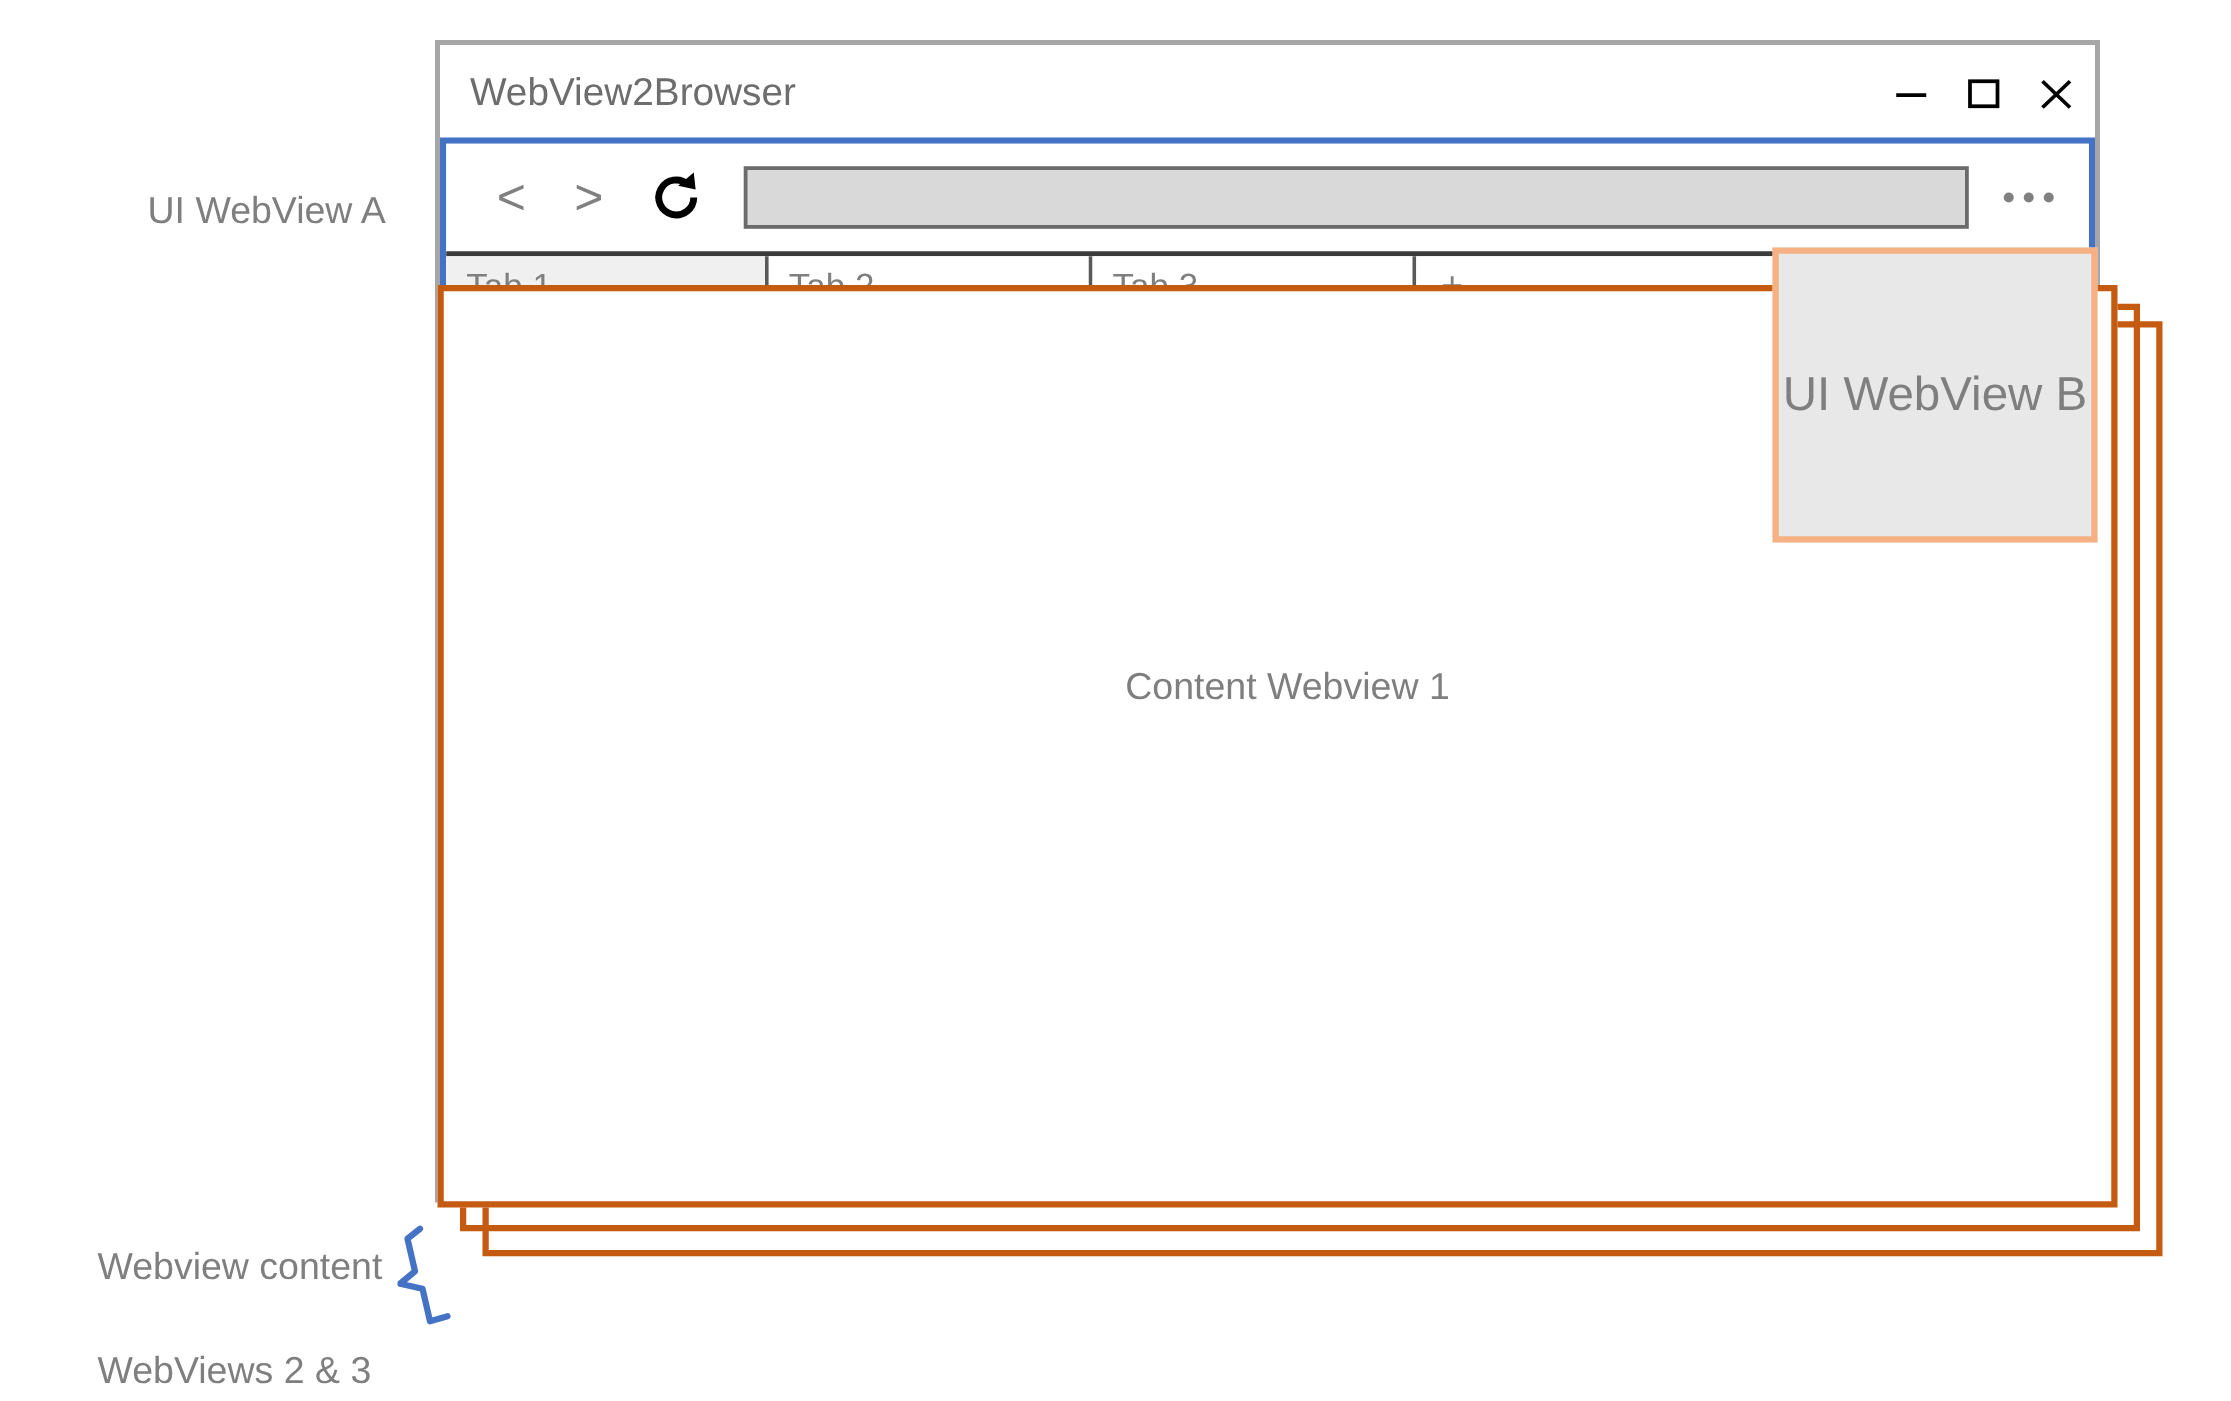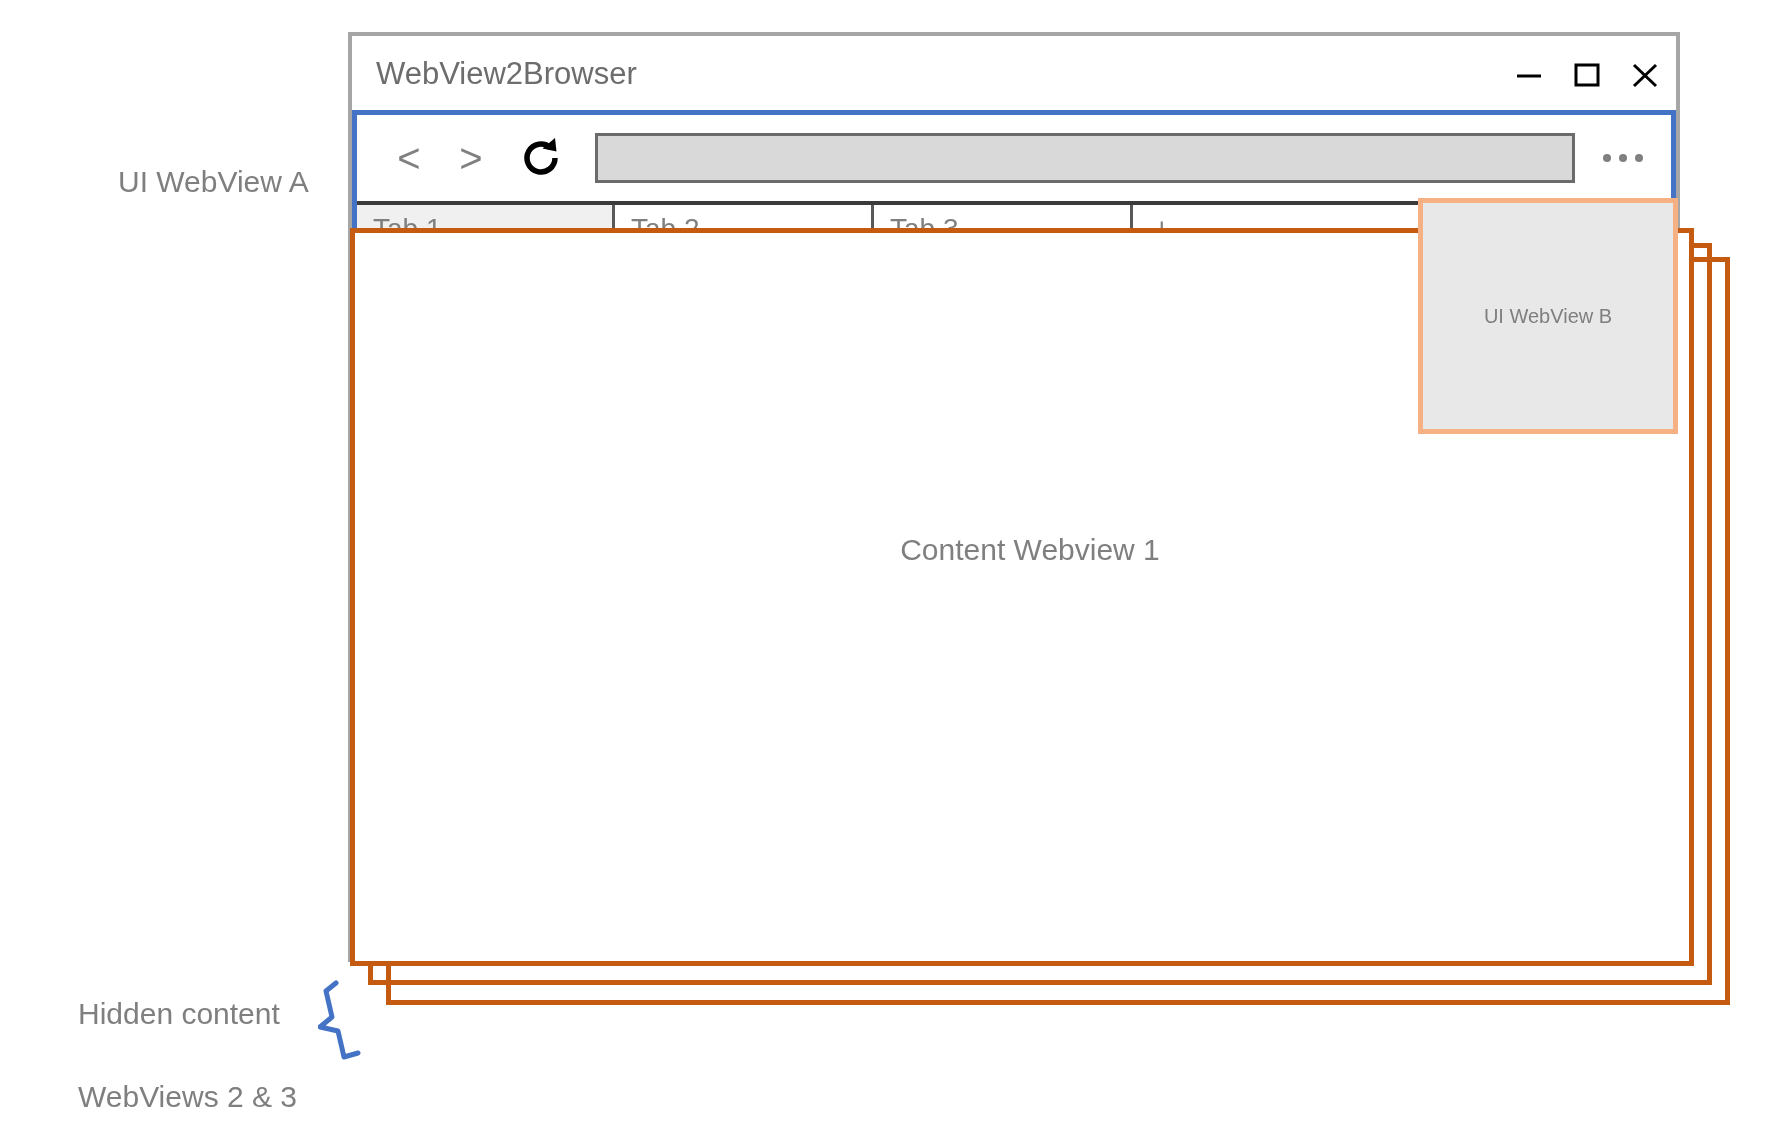--- a/index.html
+++ b/index.html
@@ -25,21 +25,21 @@
   .txt {
     position: absolute;
     color: #7f7f7f;
     white-space: pre;
     line-height: 1.28;
   }
 
   
   #label-ui-webview-a {
     left: 118px;
-    top: 163px;
+    top: 150px;
     font-size: 30px;
   }
   #label-hidden-content {
     left: 78px;
     top: 995px;
     font-size: 30px;
   }
   #label-hidden-content .line2 { display: block; margin-top: 45px; }
 
   
@@ -248,33 +248,33 @@
     width: 260px;
     height: 236px;
     background: #e8e8e8;
     border: 5px solid #f5b183;
     box-sizing: border-box;
     display: flex;
     align-items: center;
     justify-content: center;
   }
   #ui-webview-b span {
-    font-size: 20px;
+    font-size: 38px;
     color: #7f7f7f;
     white-space: pre;
   }
 </style>
 </head>
 <body>
 
 <div id="canvas">
 
   <div class="txt" id="label-ui-webview-a">UI WebView A</div>
 
-  <div class="txt" id="label-hidden-content"><span>Hidden content</span><span class="line2">WebViews 2 &amp; 3</span></div>
+  <div class="txt" id="label-hidden-content"><span>Webview content</span><span class="line2">WebViews 2 &amp; 3</span></div>
 
   <svg id="brace-hidden" viewBox="0 0 70 110">
     <path d="M 18 18 L 8 26 L 14 52 L 2 62 L 20 66 L 26 92 L 40 88" fill="none" stroke="#4473c5" stroke-width="5" stroke-linecap="round" stroke-linejoin="round"></path>
   </svg>
 
   <div class="content-rect" id="content-webview-3"></div>
   <div class="content-rect" id="content-webview-2"></div>
 
   <div id="app-window">
 

